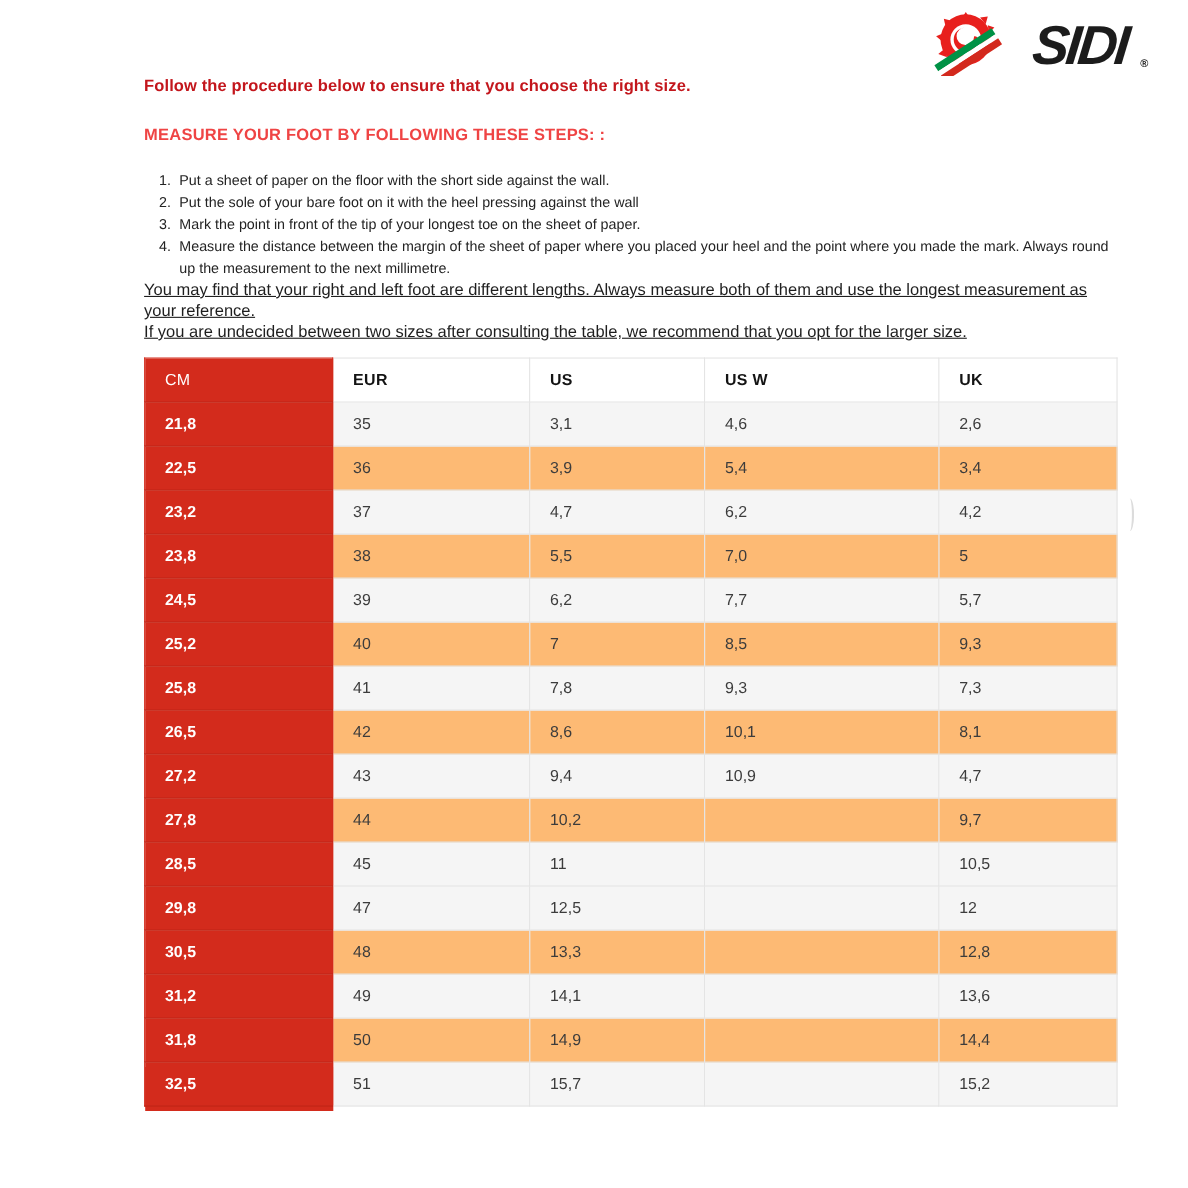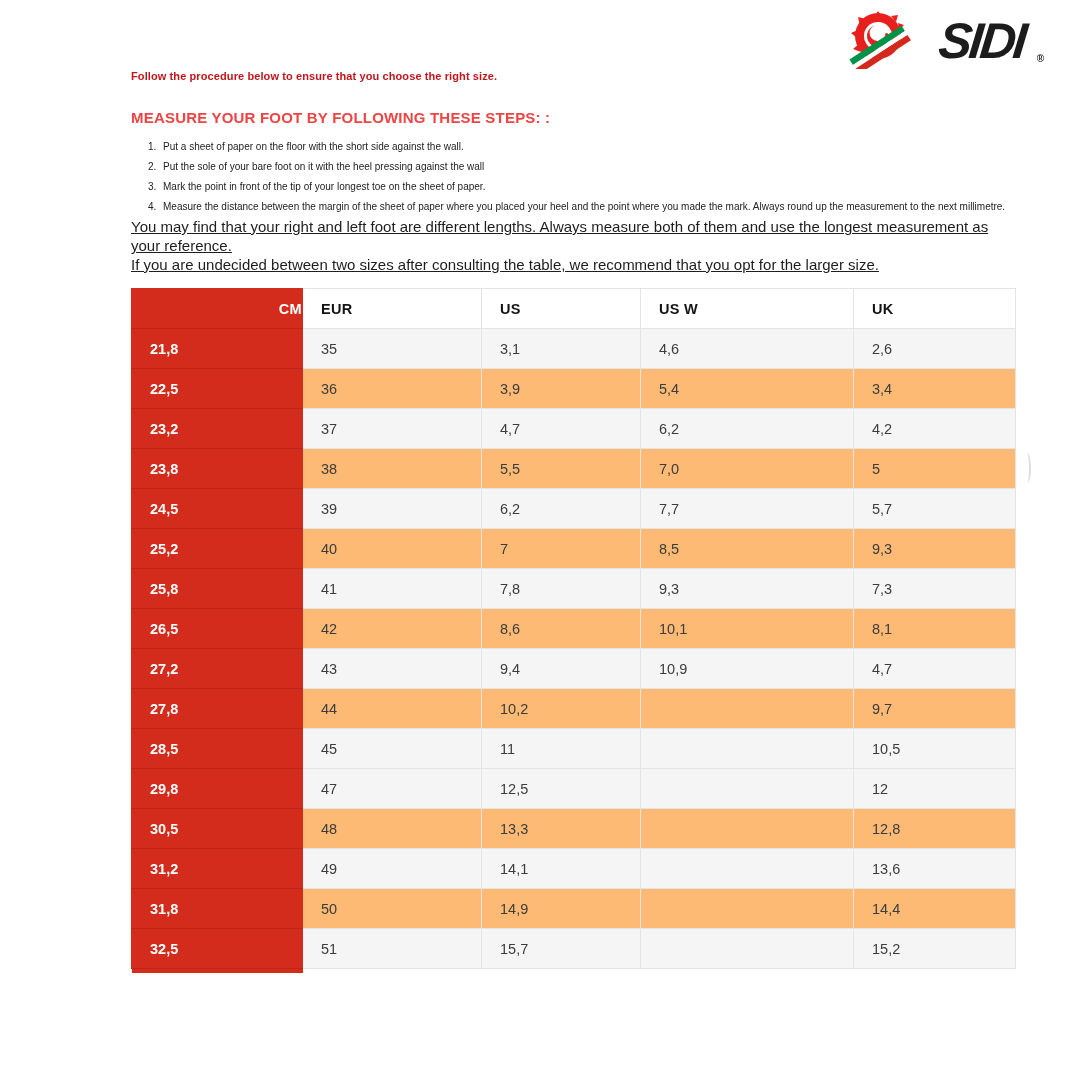--- a/index.html
+++ b/index.html
@@ -29,32 +29,32 @@
     font-size: 10px; font-weight: bold; font-style: normal;
     color: #1c1c1c; align-self: flex-end; margin-bottom: 8px; margin-left: 2px;
     letter-spacing: 0;
   }
 
   
   .content { position: absolute; left: 131px; top: 0; width: 884px; }
 
   .headline {
     margin-top: 70px;
-    font-size: 11px; font-weight: bold;
+    font-size: 15px; font-weight: bold;
     letter-spacing: 0.1px;
   }
   .steps-title {
     margin-top: 27px;
     font-size: 15px; font-weight: bold; color: #ef4444;
     letter-spacing: 0.2px;
   }
   ol.steps {
-    margin-top: 11px;
+    margin-top: 23px;
     padding-left: 28px;
-    font-size: 10px; color: #232323;
+    font-size: 13px; color: #232323;
   }
   ol.steps li { line-height: 20px; padding-left: 4px; }
 
   .notes { font-size: 15px; color: #1e1e1e; }
   .notes p { line-height: 19px; text-decoration: underline; }
 
   
   table.size-table {
     margin-top: 14px;
     width: 884px;
@@ -86,21 +86,21 @@
     letter-spacing: 0.3px;
   }
   .size-table thead th.cm-head,
   .size-table th.cm-cell {
     background: #d32b1c;
     color: #ffffff;
     border-color: #d32b1c;
     border-bottom-color: #c4ту;
     font-weight: bold;
   }
-  .size-table thead th.cm-head { font-weight: bold; text-align: right; }
+  .size-table thead th.cm-head { font-weight: normal; }
   .size-table th.cm-cell { border-top-color: #c8immo; }
   .size-table th.cm-cell, .size-table thead th.cm-head {
     border-top: 1px solid #d32b1c;
     border-bottom: 1px solid #bf2516;
   }
   .size-table tbody tr.odd td  { background: #f5f5f5; }
   .size-table tbody tr.even td { background: #fdba74; }
   .size-table tbody tr:last-child th.cm-cell { box-shadow: 0 4px 0 #d32b1c; }
 
   

